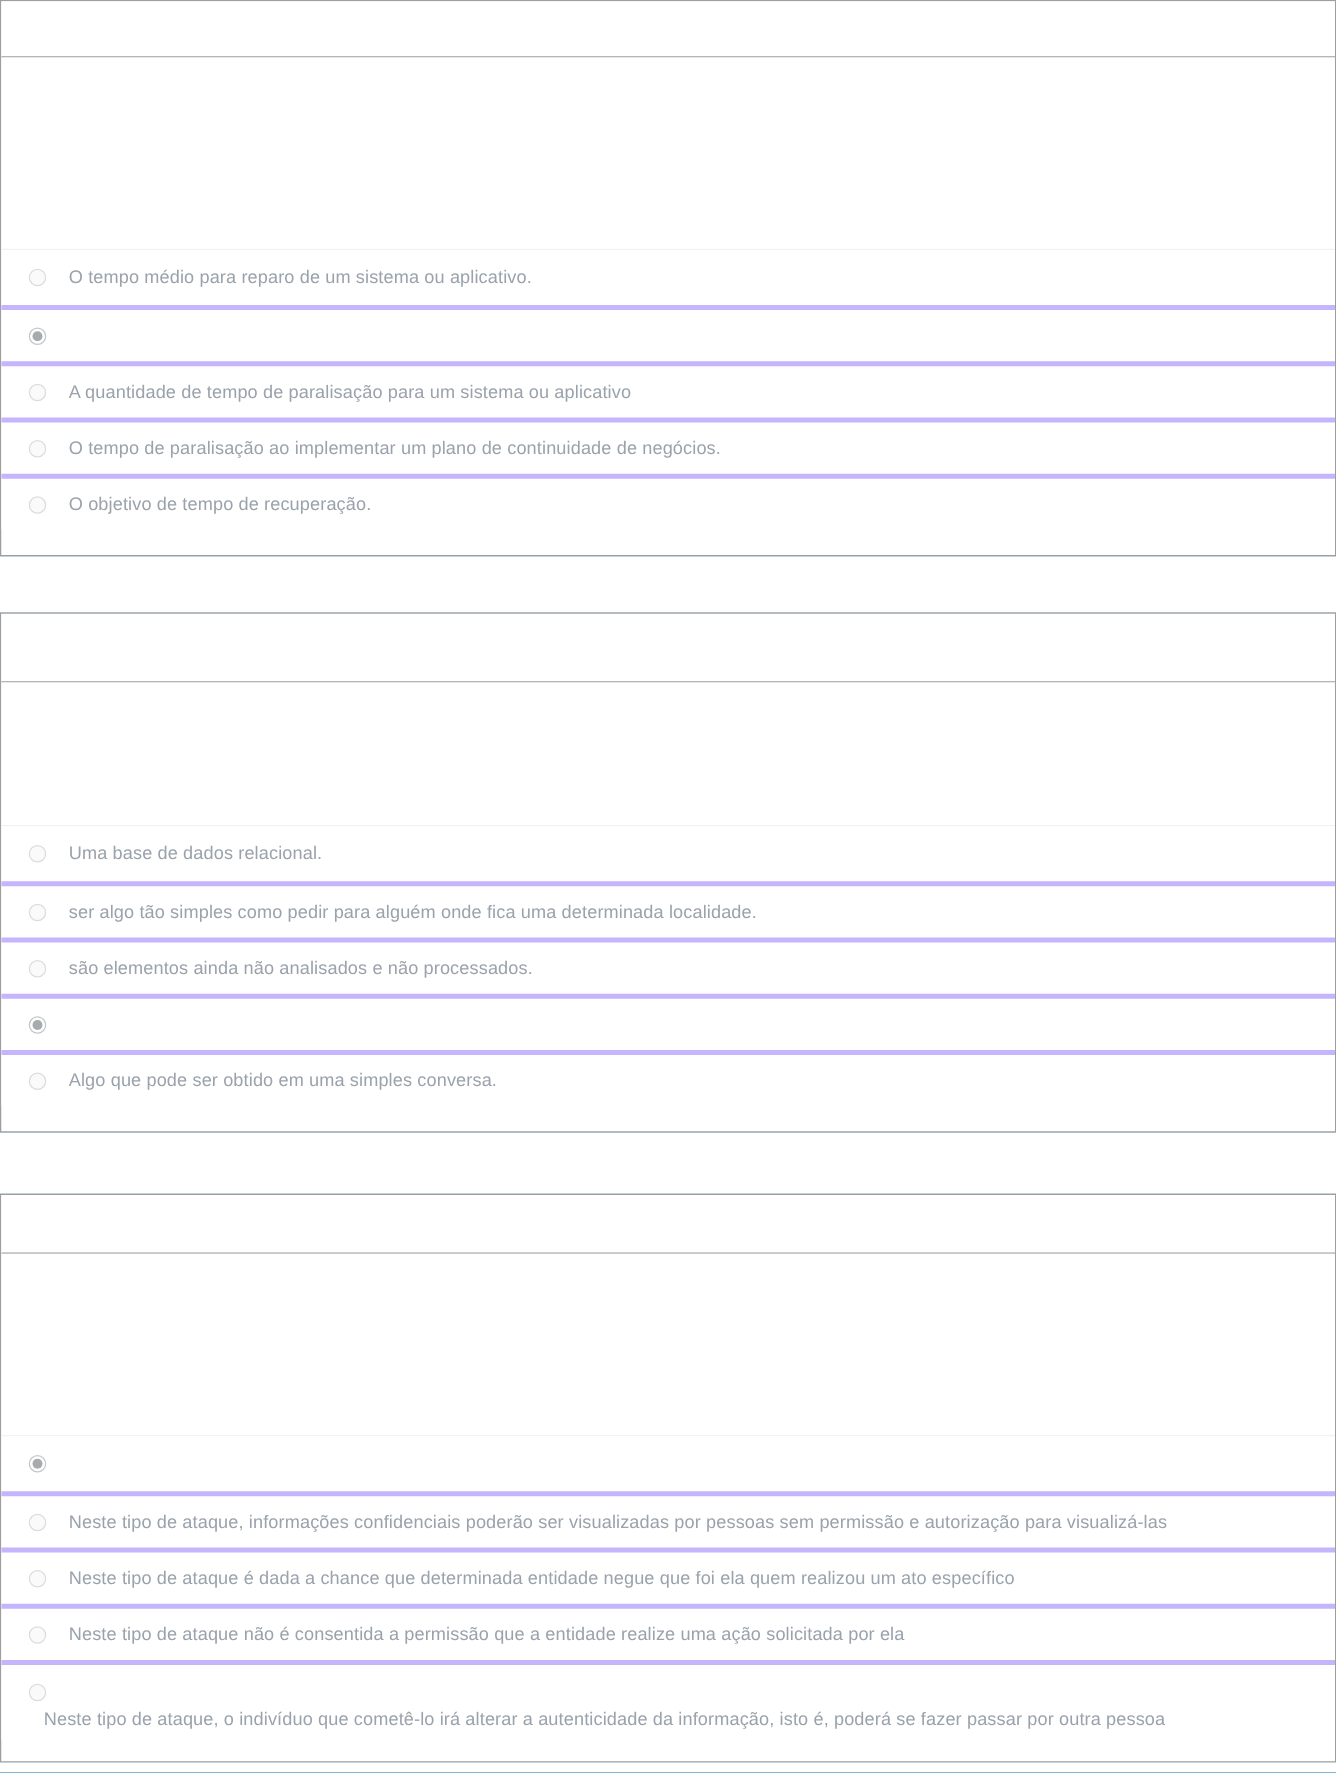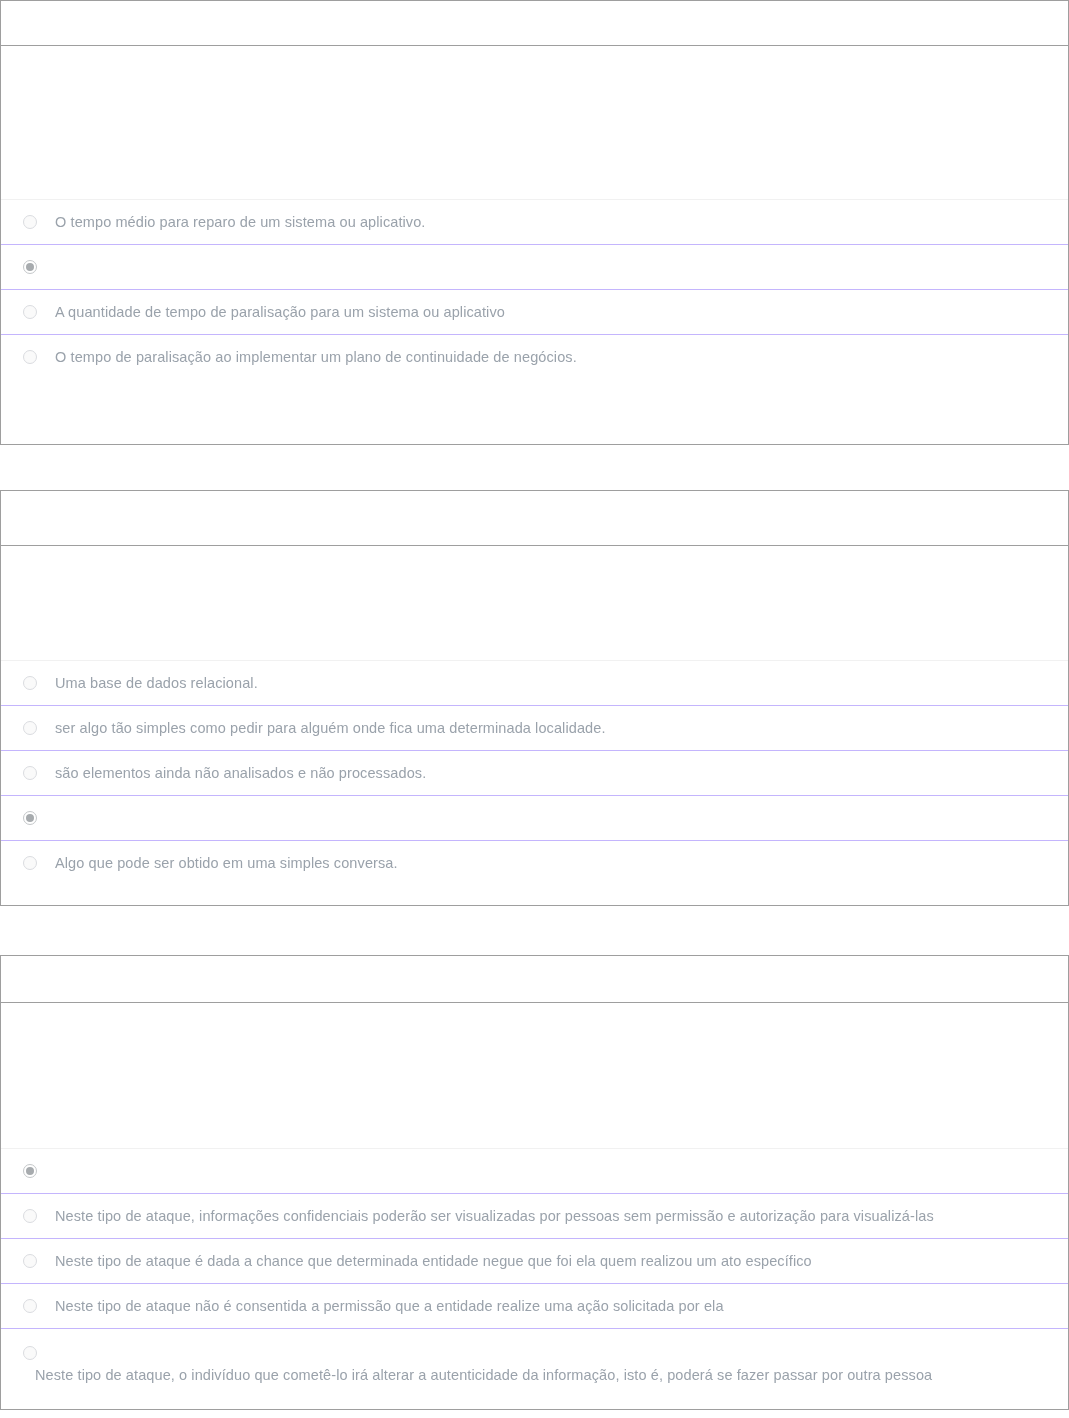--- a/index.html
+++ b/index.html
@@ -59,21 +59,21 @@
     margin: 0;
     list-style: none;
   }
 
   .option-row {
     position: relative;
     display: flex;
     align-items: center;
     height: 45px;
     padding: 0 22px;
-    border-top: 1px solid #c4b5fd;
+    border-top: 4px solid #c4b5fd;
     background: #ffffff;
   }
   .options .option-row:first-child {
     border-top: 1px solid #f1f1f1;
   }
 
   .option-row.tall {
     height: 64px;
     align-items: flex-start;
     flex-direction: column;
@@ -153,20 +153,24 @@
         <span class="option-label"></span>
       </li>
       <li class="option-row">
         <span class="radio"></span>
         <span class="option-label">A quantidade de tempo de paralisação para um sistema ou aplicativo</span>
       </li>
       <li class="option-row">
         <span class="radio"></span>
         <span class="option-label">O tempo de paralisação ao implementar um plano de continuidade de negócios.</span>
       </li>
+      <li class="option-row">
+        <span class="radio"></span>
+        <span class="option-label">O objetivo de tempo de recuperação.</span>
+      </li>
     </ul>
   </section>
 
   <div class="card-gap"></div>
 
   <section class="question-card" style="height:416px;">
     <div class="card-header" style="height:55px;">
       <span></span>
     </div>
     <div class="question-stem" style="height:114px;">

